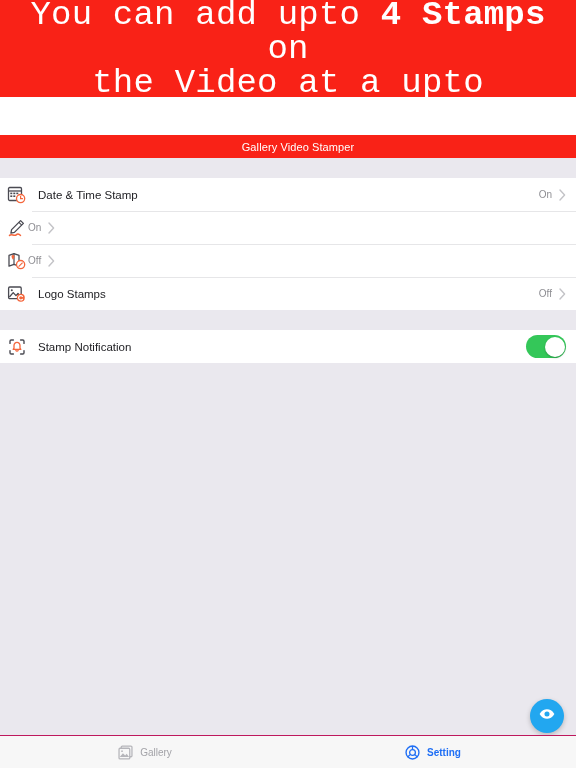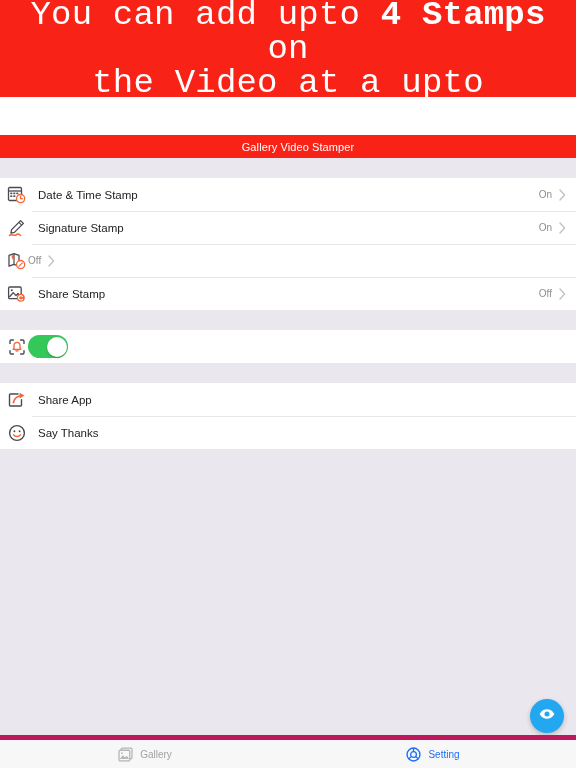--- a/index.html
+++ b/index.html
@@ -102,30 +102,30 @@
     width: 34px; height: 34px; border-radius: 50%;
     background: #22A7F0;
     display: flex; align-items: center; justify-content: center;
     box-shadow: 0 2px 5px rgba(0,0,0,0.22);
   }
 
   
   .tabbar {
     position: absolute; left: 0; bottom: 0; width: 576px; height: 33px;
     background: #F7F7F7;
-    border-top: 5px solid #be185d;
+    border-top: 1px solid #be185d;
     display: flex; align-items: flex-start;
   }
   .tab {
     flex: 1 1 0; height: 100%;
     display: flex; align-items: center; justify-content: center; gap: 6px;
   }
   .tab-icon { width: 18px; height: 18px; display: flex; align-items: center; justify-content: center; }
   .tab-label { font-size: 10px; color: #A3A3A8; }
-  .tab.active .tab-label { color: #1E6EF5; font-weight: 400; }
+  .tab.active .tab-label { color: #1E6EF5; font-weight: 700; }
 </style>
 </head>
 <body>
 
 <div id="app">
 
   <div class="promo">
     <div class="promo-text">
       <span>You can add upto </span><b>4 Stamps</b><span> on</span><br>
       <span>the Video at a upto</span>
@@ -170,21 +170,20 @@
       </div>
 
       <div class="row">
         <span class="row-icon">
           <svg width="20" height="20" viewBox="0 0 20 20">
             <path d="M13.6 2.6 L16.4 5.4 L7.4 14.4 L3.9 15.1 L4.6 11.6 Z" fill="none" stroke="#4A4A52" stroke-width="1.3" stroke-linejoin="round"></path>
             <line x1="11.9" y1="4.3" x2="14.7" y2="7.1" stroke="#4A4A52" stroke-width="1.1"></line>
             <path d="M2.5 17.4 C5 15.2 7 19 9.5 16.6 C11 15.2 12.5 16.6 13.5 17.4" fill="none" stroke="#F4663C" stroke-width="1.5" stroke-linecap="round"></path>
           </svg>
         </span>
-        <span class="row-label">Signature Stamp</span>
         <span class="row-value">On</span>
         <span class="chev">
           <svg width="7" height="12" viewBox="0 0 7 12">
               <path d="M1 1 L5.6 6 L1 11" fill="none" stroke="#C3C3C7" stroke-width="1.4" stroke-linecap="round" stroke-linejoin="round"></path>
             </svg>
         </span>
       </div>
 
       <div class="row">
         <span class="row-icon">
@@ -207,21 +206,21 @@
       <div class="row">
         <span class="row-icon">
           <svg width="20" height="20" viewBox="0 0 20 20">
             <rect x="1.6" y="3" width="12.6" height="11.6" rx="1.2" fill="none" stroke="#4A4A52" stroke-width="1.3"></rect>
             <circle cx="4.8" cy="6.2" r="1" fill="#4A4A52"></circle>
             <path d="M2.4 13 L6.2 8.6 L9 11.6 L11 9.4 L13.6 13" fill="none" stroke="#4A4A52" stroke-width="1.3" stroke-linejoin="round"></path>
             <circle cx="13.8" cy="13.8" r="4" fill="#F4663C"></circle>
             <path d="M15.4 12.3 A2.2 2.2 0 1 0 15.4 15.3" fill="none" stroke="#ffffff" stroke-width="1.2" stroke-linecap="round"></path>
           </svg>
         </span>
-        <span class="row-label">Share Stamp</span>
+        <span class="row-label">Logo Stamps</span>
         <span class="row-value">Off</span>
         <span class="chev">
           <svg width="7" height="12" viewBox="0 0 7 12">
               <path d="M1 1 L5.6 6 L1 11" fill="none" stroke="#C3C3C7" stroke-width="1.4" stroke-linecap="round" stroke-linejoin="round"></path>
             </svg>
         </span>
       </div>
 
     </div>
 
@@ -232,54 +231,29 @@
         <span class="row-icon">
           <svg width="20" height="20" viewBox="0 0 20 20">
             <path d="M3 6.4 V4.2 A1.2 1.2 0 0 1 4.2 3 H6.4" fill="none" stroke="#4A4A52" stroke-width="1.4" stroke-linecap="round"></path>
             <path d="M13.6 3 H15.8 A1.2 1.2 0 0 1 17 4.2 V6.4" fill="none" stroke="#4A4A52" stroke-width="1.4" stroke-linecap="round"></path>
             <path d="M3 13.6 V15.8 A1.2 1.2 0 0 0 4.2 17 H6.4" fill="none" stroke="#4A4A52" stroke-width="1.4" stroke-linecap="round"></path>
             <path d="M13.6 17 H15.8 A1.2 1.2 0 0 0 17 15.8 V13.6" fill="none" stroke="#4A4A52" stroke-width="1.4" stroke-linecap="round"></path>
             <path d="M10 5.4 A3 3 0 0 0 7 8.4 V11.2 L6.2 12.4 H13.8 L13 11.2 V8.4 A3 3 0 0 0 10 5.4 Z" fill="none" stroke="#F4663C" stroke-width="1.3" stroke-linejoin="round"></path>
             <path d="M8.9 13.4 A1.2 1.2 0 0 0 11.1 13.4" fill="none" stroke="#F4663C" stroke-width="1.3" stroke-linecap="round"></path>
           </svg>
         </span>
+        <span class="row-label">Stamp Notification</span>
         <span class="toggle">
           <span class="knob"></span>
         </span>
       </div>
     </div>
 
     <div class="section-gap"></div>
 
-    <div class="group">
-
-      <div class="row">
-        <span class="row-icon">
-          <svg width="20" height="20" viewBox="0 0 20 20">
-            <path d="M11 4 H3.4 A0.9 0.9 0 0 0 2.5 4.9 V15.1 A0.9 0.9 0 0 0 3.4 16 H13.6 A0.9 0.9 0 0 0 14.5 15.1 V9.6" fill="none" stroke="#4A4A52" stroke-width="1.4" stroke-linecap="round" stroke-linejoin="round"></path>
-            <path d="M6.4 12.6 C7.4 7.6 11.6 5.6 15.2 5.6" fill="none" stroke="#F4663C" stroke-width="1.7" stroke-linecap="round"></path>
-            <path d="M12.6 2.8 L17.4 5.6 L12.6 8.4 Z" fill="#F4663C"></path>
-          </svg>
-        </span>
-        <span class="row-label">Share App</span>
-      </div>
-
-      <div class="row">
-        <span class="row-icon">
-          <svg width="20" height="20" viewBox="0 0 20 20">
-            <circle cx="10" cy="10" r="7.4" fill="none" stroke="#4A4A52" stroke-width="1.4"></circle>
-            <circle cx="7.4" cy="8.2" r="0.95" fill="#4A4A52"></circle>
-            <circle cx="12.6" cy="8.2" r="0.95" fill="#4A4A52"></circle>
-            <path d="M6.6 11.8 C8.2 14 11.8 14 13.4 11.8" fill="none" stroke="#F4663C" stroke-width="1.4" stroke-linecap="round"></path>
-          </svg>
-        </span>
-        <span class="row-label">Say Thanks</span>
-      </div>
-
-    </div>
 
   </div>
 
   <div class="fab">
     <span>
       <svg width="18" height="18" viewBox="0 0 20 20">
         <path d="M1.8 10 C4 6 7 4.6 10 4.6 C13 4.6 16 6 18.2 10 C16 14 13 15.4 10 15.4 C7 15.4 4 14 1.8 10 Z" fill="#ffffff"></path>
         <circle cx="10" cy="10" r="2.8" fill="#22A7F0"></circle>
       </svg>
     </span>

